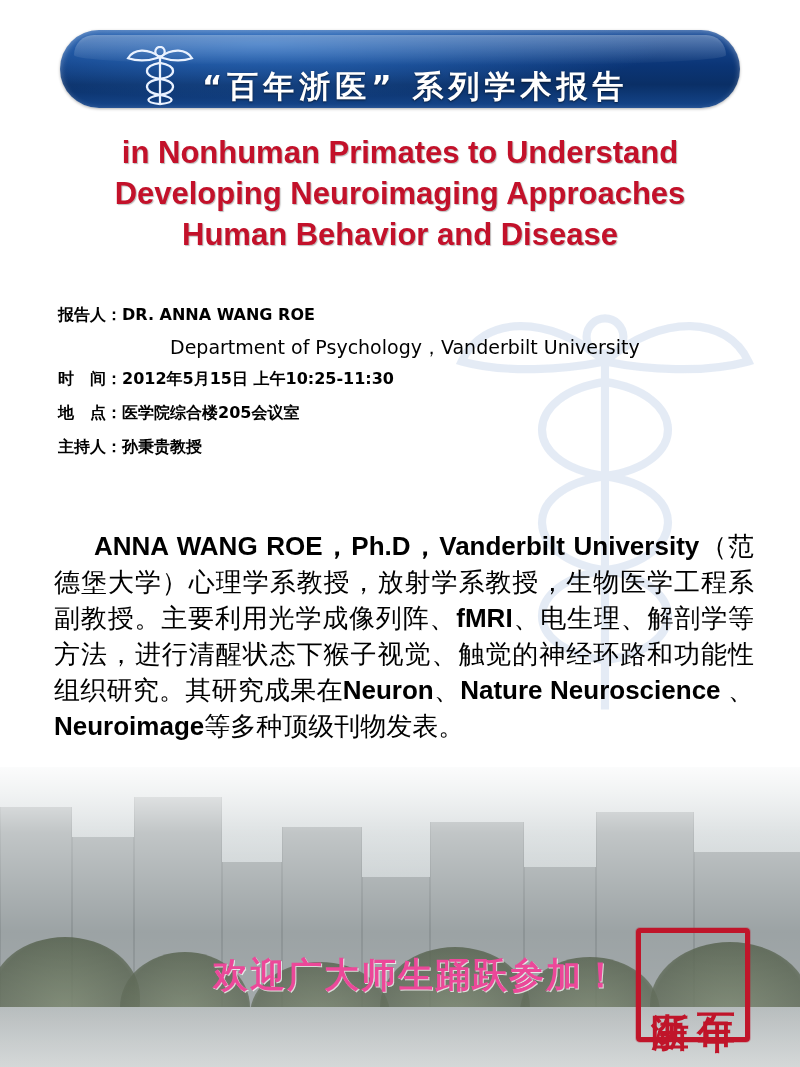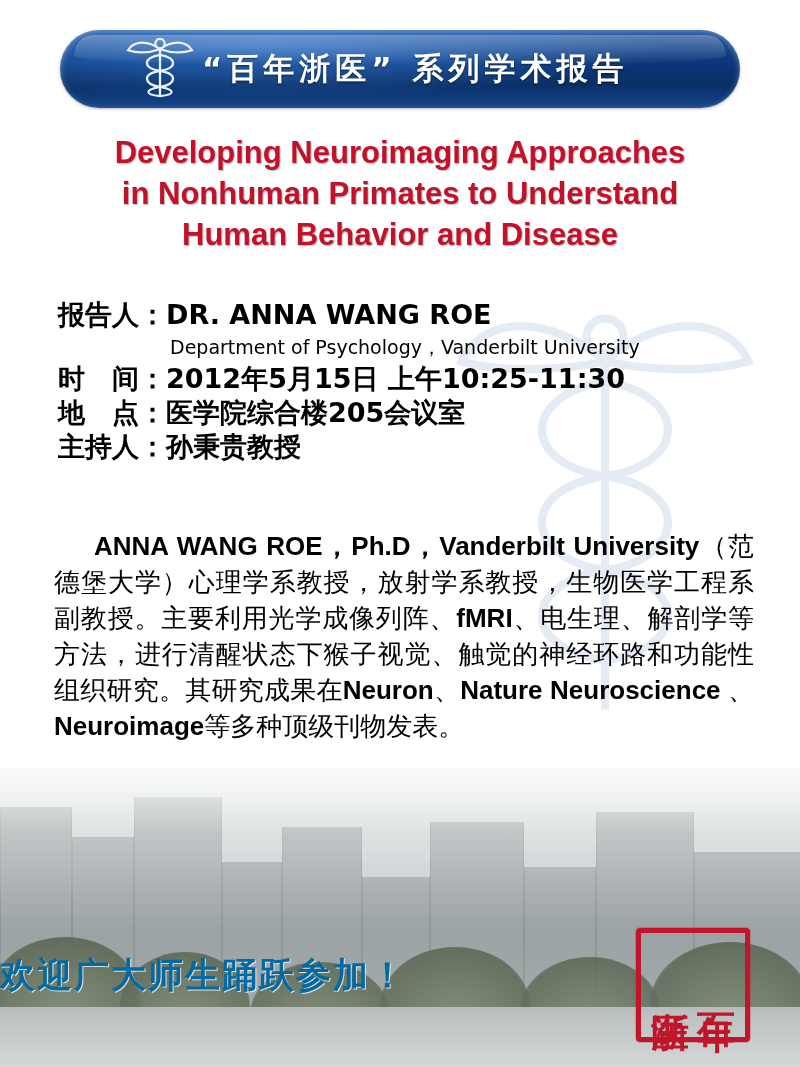--- a/index.html
+++ b/index.html
@@ -68,21 +68,21 @@
     left: 60px;
     top: 30px;
     width: 680px;
     height: 78px;
     border-radius: 40px;
     background:
       radial-gradient(ellipse at 30% 18%, #2f6fc0 0%, rgba(47,111,192,0) 60%),
       linear-gradient(to bottom, #1b4f9c 0%, #0b3576 45%, #0a2f66 70%, #15468c 100%);
     box-shadow: inset 0 2px 6px rgba(255,255,255,.35), 0 1px 3px rgba(0,0,0,.3);
     display: flex;
-    align-items: center;
+    align-items: flex-end;
     overflow: hidden;
   }
   .banner-gloss {
     position: absolute;
     left: 14px; top: 5px; right: 14px; height: 30px;
     border-radius: 30px 30px 50% 50%;
     background: linear-gradient(to bottom, rgba(255,255,255,.30), rgba(255,255,255,0));
     pointer-events: none;
   }
   .banner-logo {
@@ -123,21 +123,21 @@
 
   
   .info {
     position: absolute;
     left: 58px;
     top: 298px;
     width: 710px;
     color: #000000;
   }
   .info-row {
-    font-size: 27px;
+    font-size: 16px;
     line-height: 34px;
     font-weight: bold;
     white-space: nowrap;
     font-family: "DejaVu Sans", sans-serif;
   }
   .info-sub {
     font-size: 19px;
     line-height: 30px;
     font-weight: normal;
     padding-left: 112px;
@@ -159,25 +159,25 @@
   }
   .bio .latin { font-family: "Liberation Sans", sans-serif; font-weight: bold; }
   .bio-indent { display: inline-block; width: 40px; }
 
   
   .slogan {
     position: absolute;
     left: 0;
     top: 952px;
     width: 620px;
-    text-align: left;
+    text-align: right;
     font-size: 35px;
     font-weight: bold;
     letter-spacing: 2px;
-    color: #0369a1;
+    color: #ec4899;
     text-shadow: 1px 1px 0 rgba(255,255,255,.75);
     font-family: "DejaVu Sans", sans-serif;
   }
 
   
   .seal {
     position: absolute;
     left: 636px;
     top: 928px;
     width: 104px;
@@ -251,22 +251,22 @@
         <path d="M40 18 C58 21 59 32 40 35 C21 38 22 49 40 52 C56 55 57 60 40 62"></path>
         <path d="M40 12 C27 2 12 3 6 13 C18 17 31 15 40 12 Z"></path>
         <path d="M40 12 C53 2 68 3 74 13 C62 17 49 15 40 12 Z"></path>
         <circle cx="40" cy="6" r="5"></circle>
       </g>
     </svg>
     <div class="banner-text">“百年浙医” 系列学术报告</div>
   </div>
 
   <div class="title">
+    <span class="ln">in Nonhuman Primates to Understand</span>
     <span class="ln">Developing Neuroimaging Approaches</span>
-    <span class="ln">in Nonhuman Primates to Understand</span>
     <span class="ln">Human Behavior and Disease</span>
   </div>
 
   <div class="info">
     <div class="info-row">报告人：DR.  ANNA WANG ROE</div>
     <div class="info-sub">Department of Psychology，Vanderbilt University</div>
     <div class="info-row">时　间：2012年5月15日 上午10:25-11:30</div>
     <div class="info-row">地　点：医学院综合楼205会议室</div>
     <div class="info-row">主持人：孙秉贵教授</div>
   </div>

